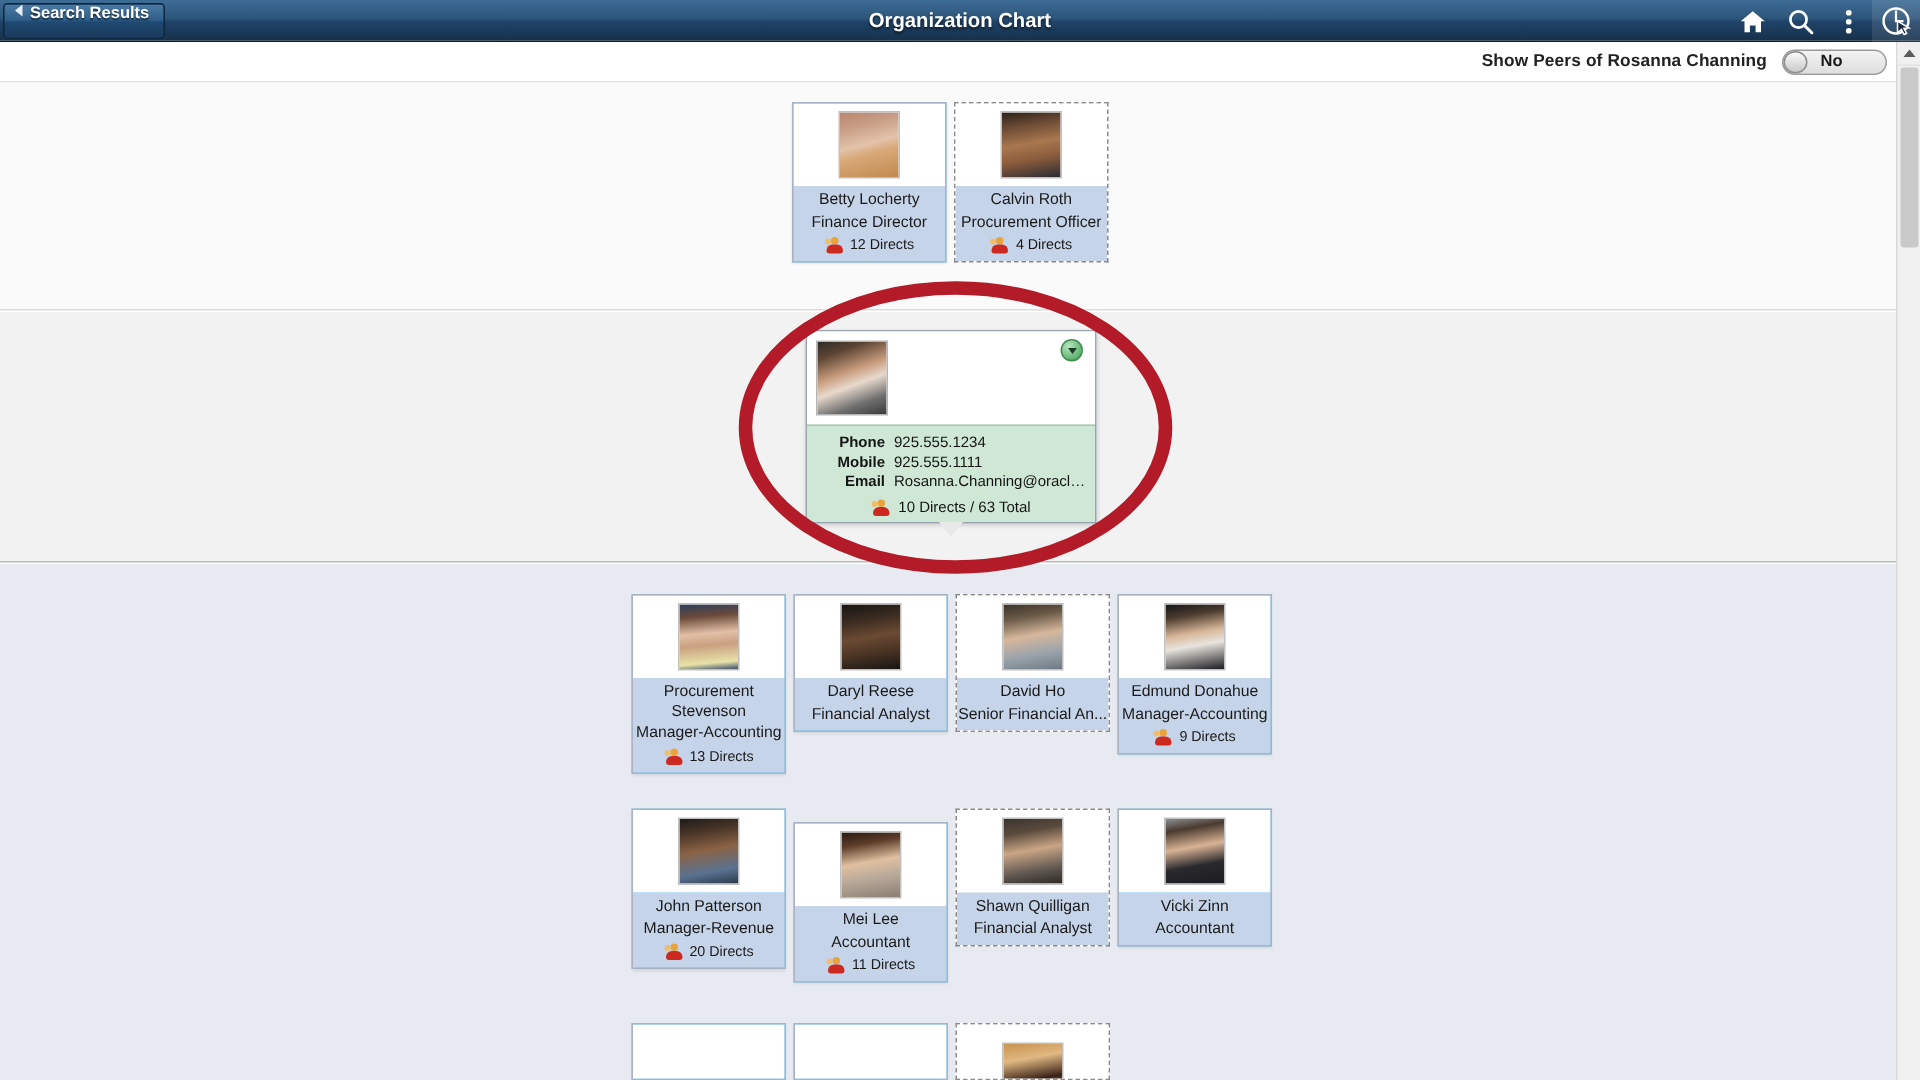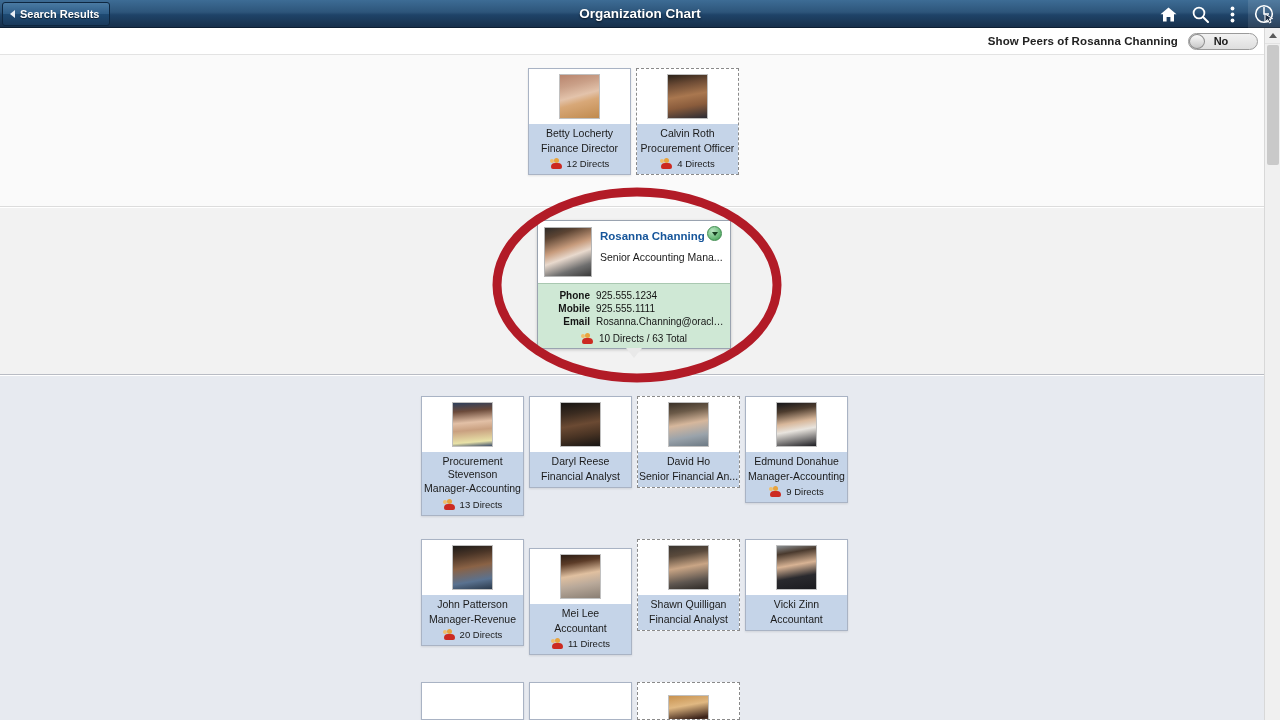--- a/index.html
+++ b/index.html
@@ -15,21 +15,21 @@
   .header {
     position: absolute; top: 0; left: 0; width: 1280px; height: 28px;
     background: linear-gradient(to bottom, #3d6c95 0%, #2d557a 45%, #1f4368 55%, #17304b 100%);
     border-bottom: 1px solid #0d1f33;
     display: flex; align-items: center;
   }
   .back-btn {
     margin-left: 2px; height: 24px;
     background: linear-gradient(to bottom, #4a7aa3 0%, #2f5e88 48%, #1e4a73 52%, #1a3a5c 100%);
     border: 1px solid #0e2740; border-radius: 3px;
-    display: flex; align-items: center; gap: 5px;
+    display: flex; gap: 5px;
     padding: 0 10px 0 7px;
     cursor: pointer;
   }
   .back-chevron {
     width: 0; height: 0; border-top: 4px solid transparent;
     border-bottom: 4px solid transparent; border-right: 5px solid #e8eef5;
   }
   .back-label {
     color: #ffffff; font-size: 11px; font-weight: bold;
     text-shadow: 0 1px 1px rgba(0,0,0,.6); white-space: nowrap;
@@ -300,24 +300,20 @@
       </div>
     </div>
   </div>
 
   <div class="detail-card">
     <div class="chev-badge">
         <i></i>
       </div>
     <div class="detail-top">
       <div class="detail-photo" style="background-image:linear-gradient(160deg,#2e2b28 0%,#5c4433 18%,#c79b7c 42%,#e8d9cd 58%,#6f6f6f 80%,#3a3a3a 100%);"></div>
-      <div class="detail-txt">
-        <div class="detail-name">Rosanna Channing</div>
-        <div class="detail-title">Senior Accounting Mana...</div>
-      </div>
     </div>
     <div class="detail-contact">
       <div class="crow">
         <span class="clabel">Phone</span>
         <span class="cval">925.555.1234</span>
       </div>
       <div class="crow">
         <span class="clabel">Mobile</span>
         <span class="cval">925.555.1111</span>
       </div>

